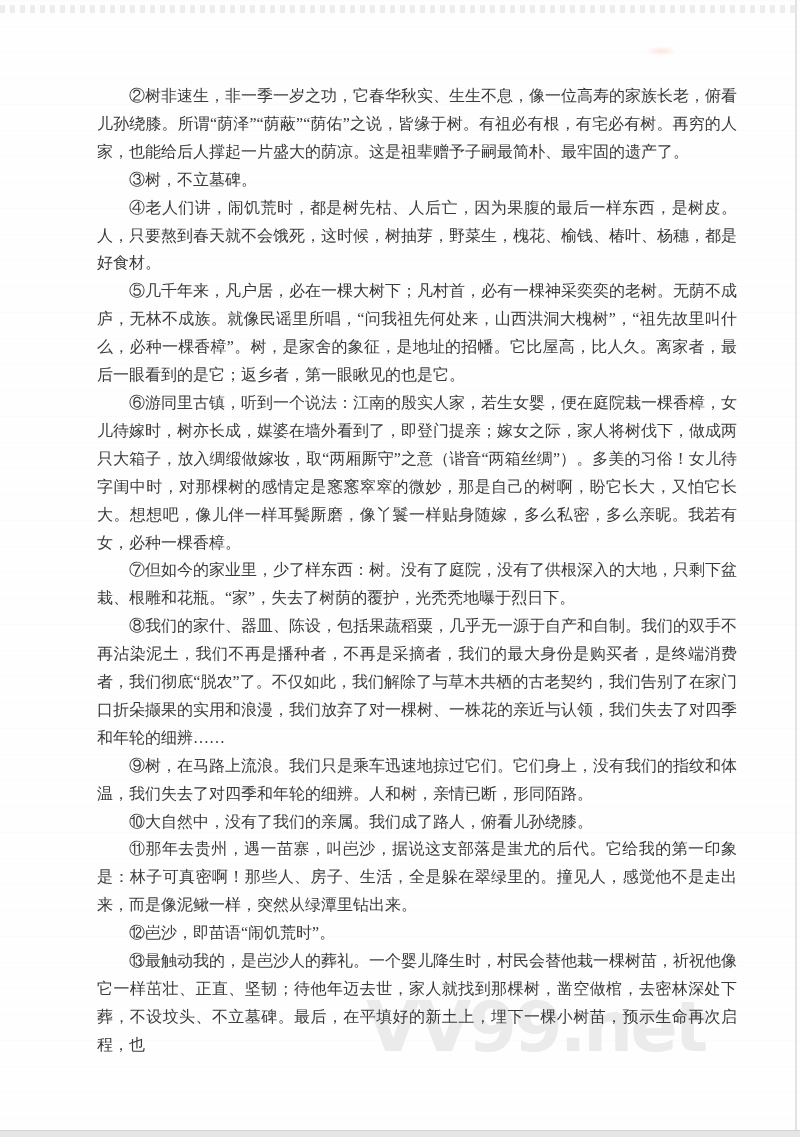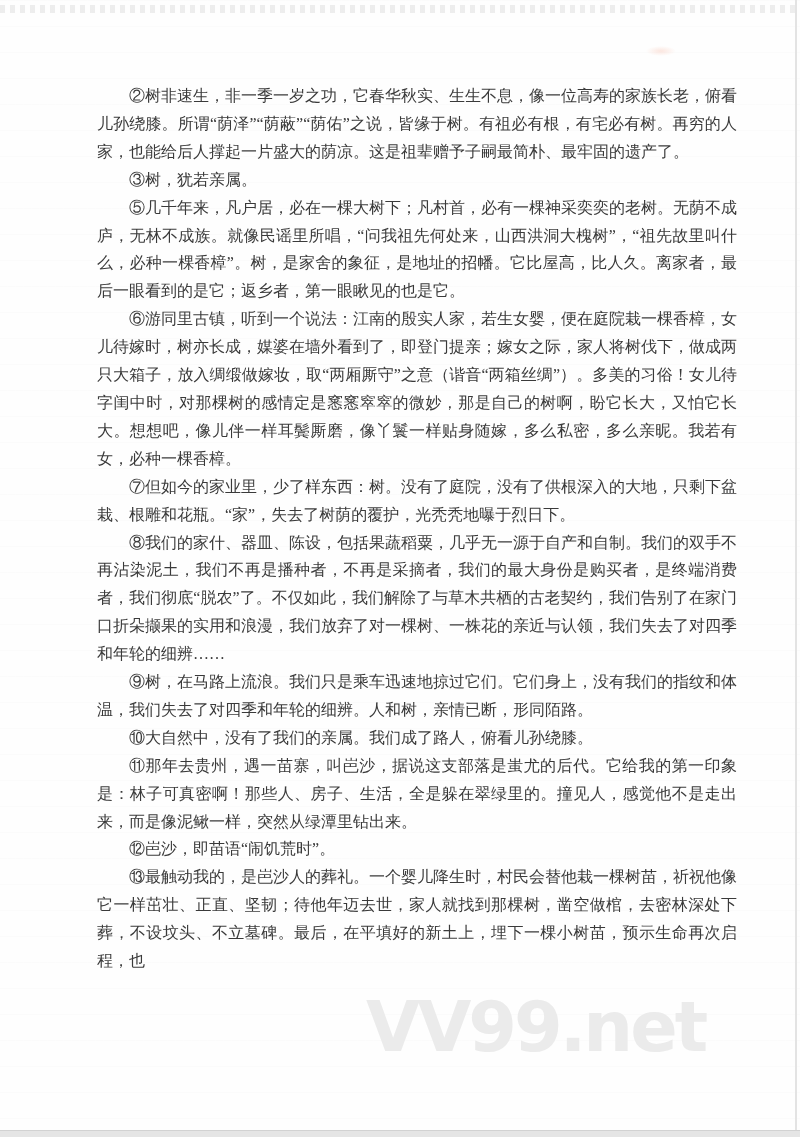--- a/index.html
+++ b/index.html
@@ -89,21 +89,22 @@
 <div class="page">
 
   <div class="perforation"></div>
   <div class="scan-bands"></div>
   <div class="smudge"></div>
 
   <div class="watermark">VV99.net</div>
 
   <div class="text-block">
     <p>②树非速生，非一季一岁之功，它春华秋实、生生不息，像一位高寿的家族长老，俯看儿孙绕膝。所谓“荫泽”“荫蔽”“荫佑”之说，皆缘于树。有祖必有根，有宅必有树。再穷的人家，也能给后人撑起一片盛大的荫凉。这是祖辈赠予子嗣最简朴、最牢固的遗产了。</p>
-    <p>③树，犹若亲属。</p>
+    <p>③树，不立墓碑。</p>
+    <p>④老人们讲，闹饥荒时，都是树先枯、人后亡，因为果腹的最后一样东西，是树皮。人，只要熬到春天就不会饿死，这时候，树抽芽，野菜生，槐花、榆钱、椿叶、杨穗，都是好食材。</p>
     <p>⑤几千年来，凡户居，必在一棵大树下；凡村首，必有一棵神采奕奕的老树。无荫不成庐，无林不成族。就像民谣里所唱，“问我祖先何处来，山西洪洞大槐树”，“祖先故里叫什么，必种一棵香樟”。树，是家舍的象征，是地址的招幡。它比屋高，比人久。离家者，最后一眼看到的是它；返乡者，第一眼瞅见的也是它。</p>
     <p>⑥游同里古镇，听到一个说法：江南的殷实人家，若生女婴，便在庭院栽一棵香樟，女儿待嫁时，树亦长成，媒婆在墙外看到了，即登门提亲；嫁女之际，家人将树伐下，做成两只大箱子，放入绸缎做嫁妆，取“两厢厮守”之意（谐音“两箱丝绸”）。多美的习俗！女儿待字闺中时，对那棵树的感情定是窸窸窣窣的微妙，那是自己的树啊，盼它长大，又怕它长大。想想吧，像儿伴一样耳鬓厮磨，像丫鬟一样贴身随嫁，多么私密，多么亲昵。我若有女，必种一棵香樟。</p>
     <p>⑦但如今的家业里，少了样东西：树。没有了庭院，没有了供根深入的大地，只剩下盆栽、根雕和花瓶。“家”，失去了树荫的覆护，光秃秃地曝于烈日下。</p>
     <p>⑧我们的家什、器皿、陈设，包括果蔬稻粟，几乎无一源于自产和自制。我们的双手不再沾染泥土，我们不再是播种者，不再是采摘者，我们的最大身份是购买者，是终端消费者，我们彻底“脱农”了。不仅如此，我们解除了与草木共栖的古老契约，我们告别了在家门口折朵撷果的实用和浪漫，我们放弃了对一棵树、一株花的亲近与认领，我们失去了对四季和年轮的细辨……</p>
     <p>⑨树，在马路上流浪。我们只是乘车迅速地掠过它们。它们身上，没有我们的指纹和体温，我们失去了对四季和年轮的细辨。人和树，亲情已断，形同陌路。</p>
     <p>⑩大自然中，没有了我们的亲属。我们成了路人，俯看儿孙绕膝。</p>
     <p>⑪那年去贵州，遇一苗寨，叫岜沙，据说这支部落是蚩尤的后代。它给我的第一印象是：林子可真密啊！那些人、房子、生活，全是躲在翠绿里的。撞见人，感觉他不是走出来，而是像泥鳅一样，突然从绿潭里钻出来。</p>
     <p>⑫岜沙，即苗语“闹饥荒时”。</p>
     <p>⑬最触动我的，是岜沙人的葬礼。一个婴儿降生时，村民会替他栽一棵树苗，祈祝他像它一样茁壮、正直、坚韧；待他年迈去世，家人就找到那棵树，凿空做棺，去密林深处下葬，不设坟头、不立墓碑。最后，在平填好的新土上，埋下一棵小树苗，预示生命再次启程，也</p>
   </div>

